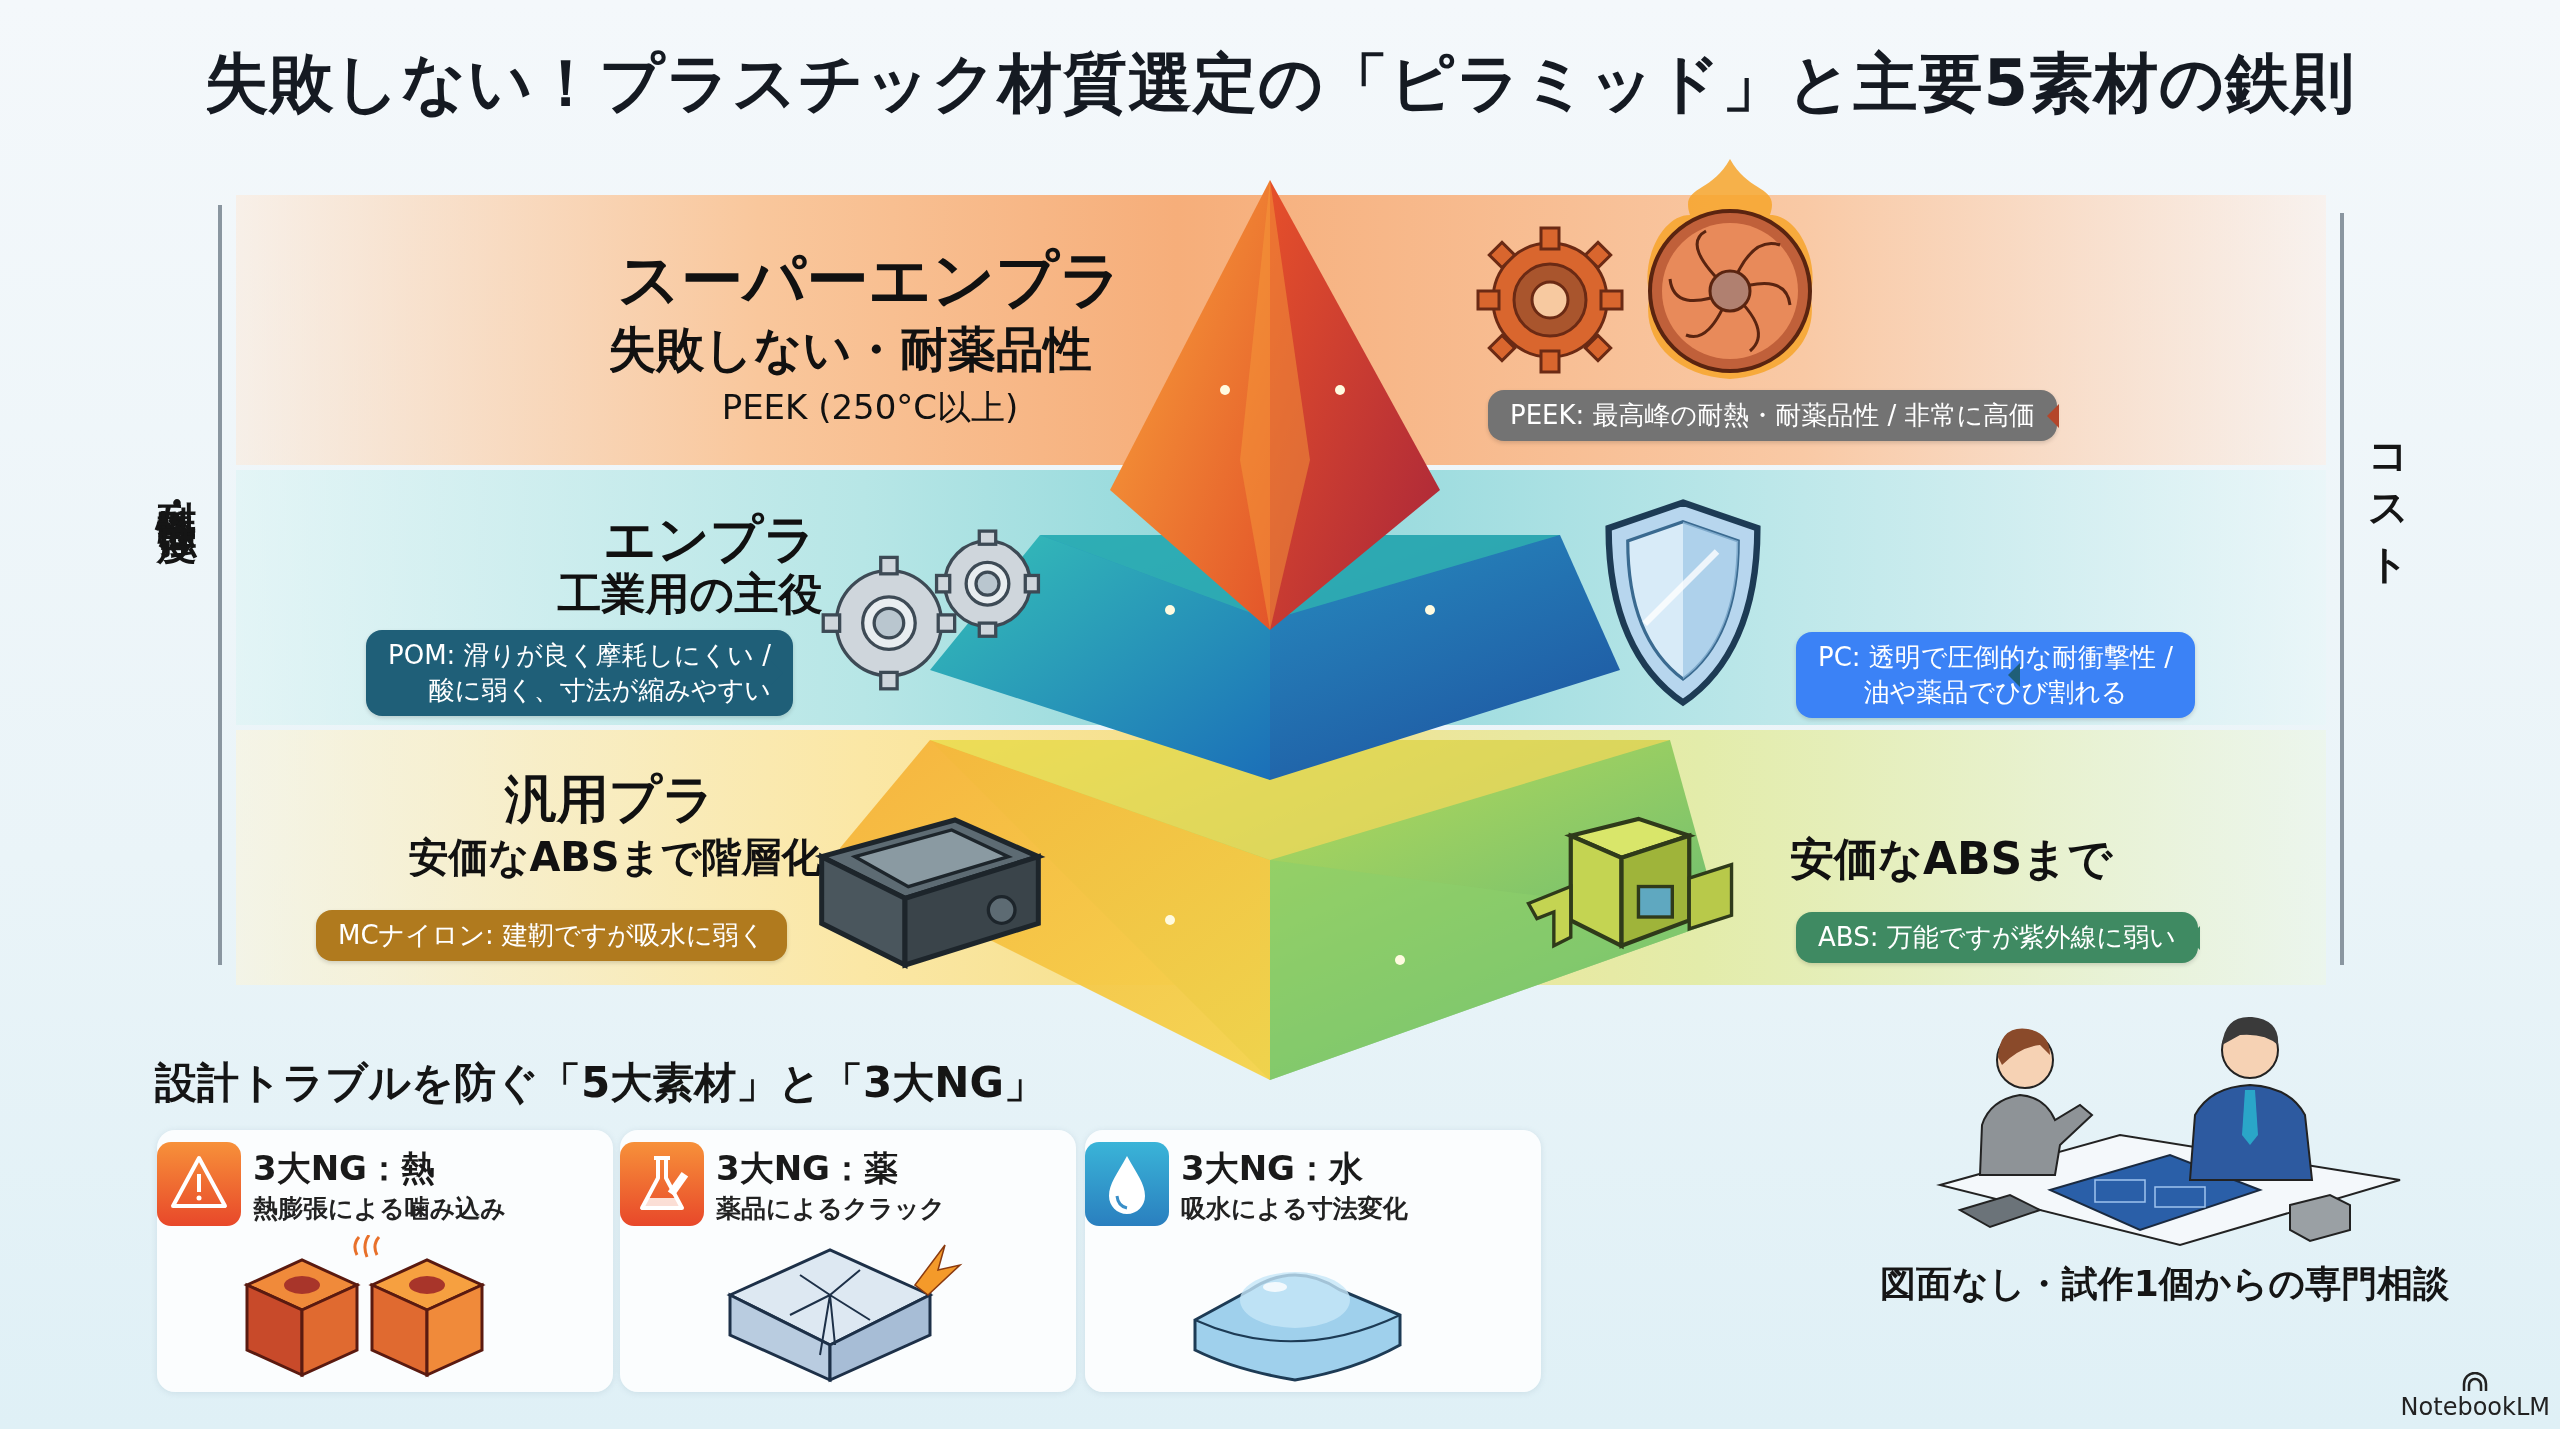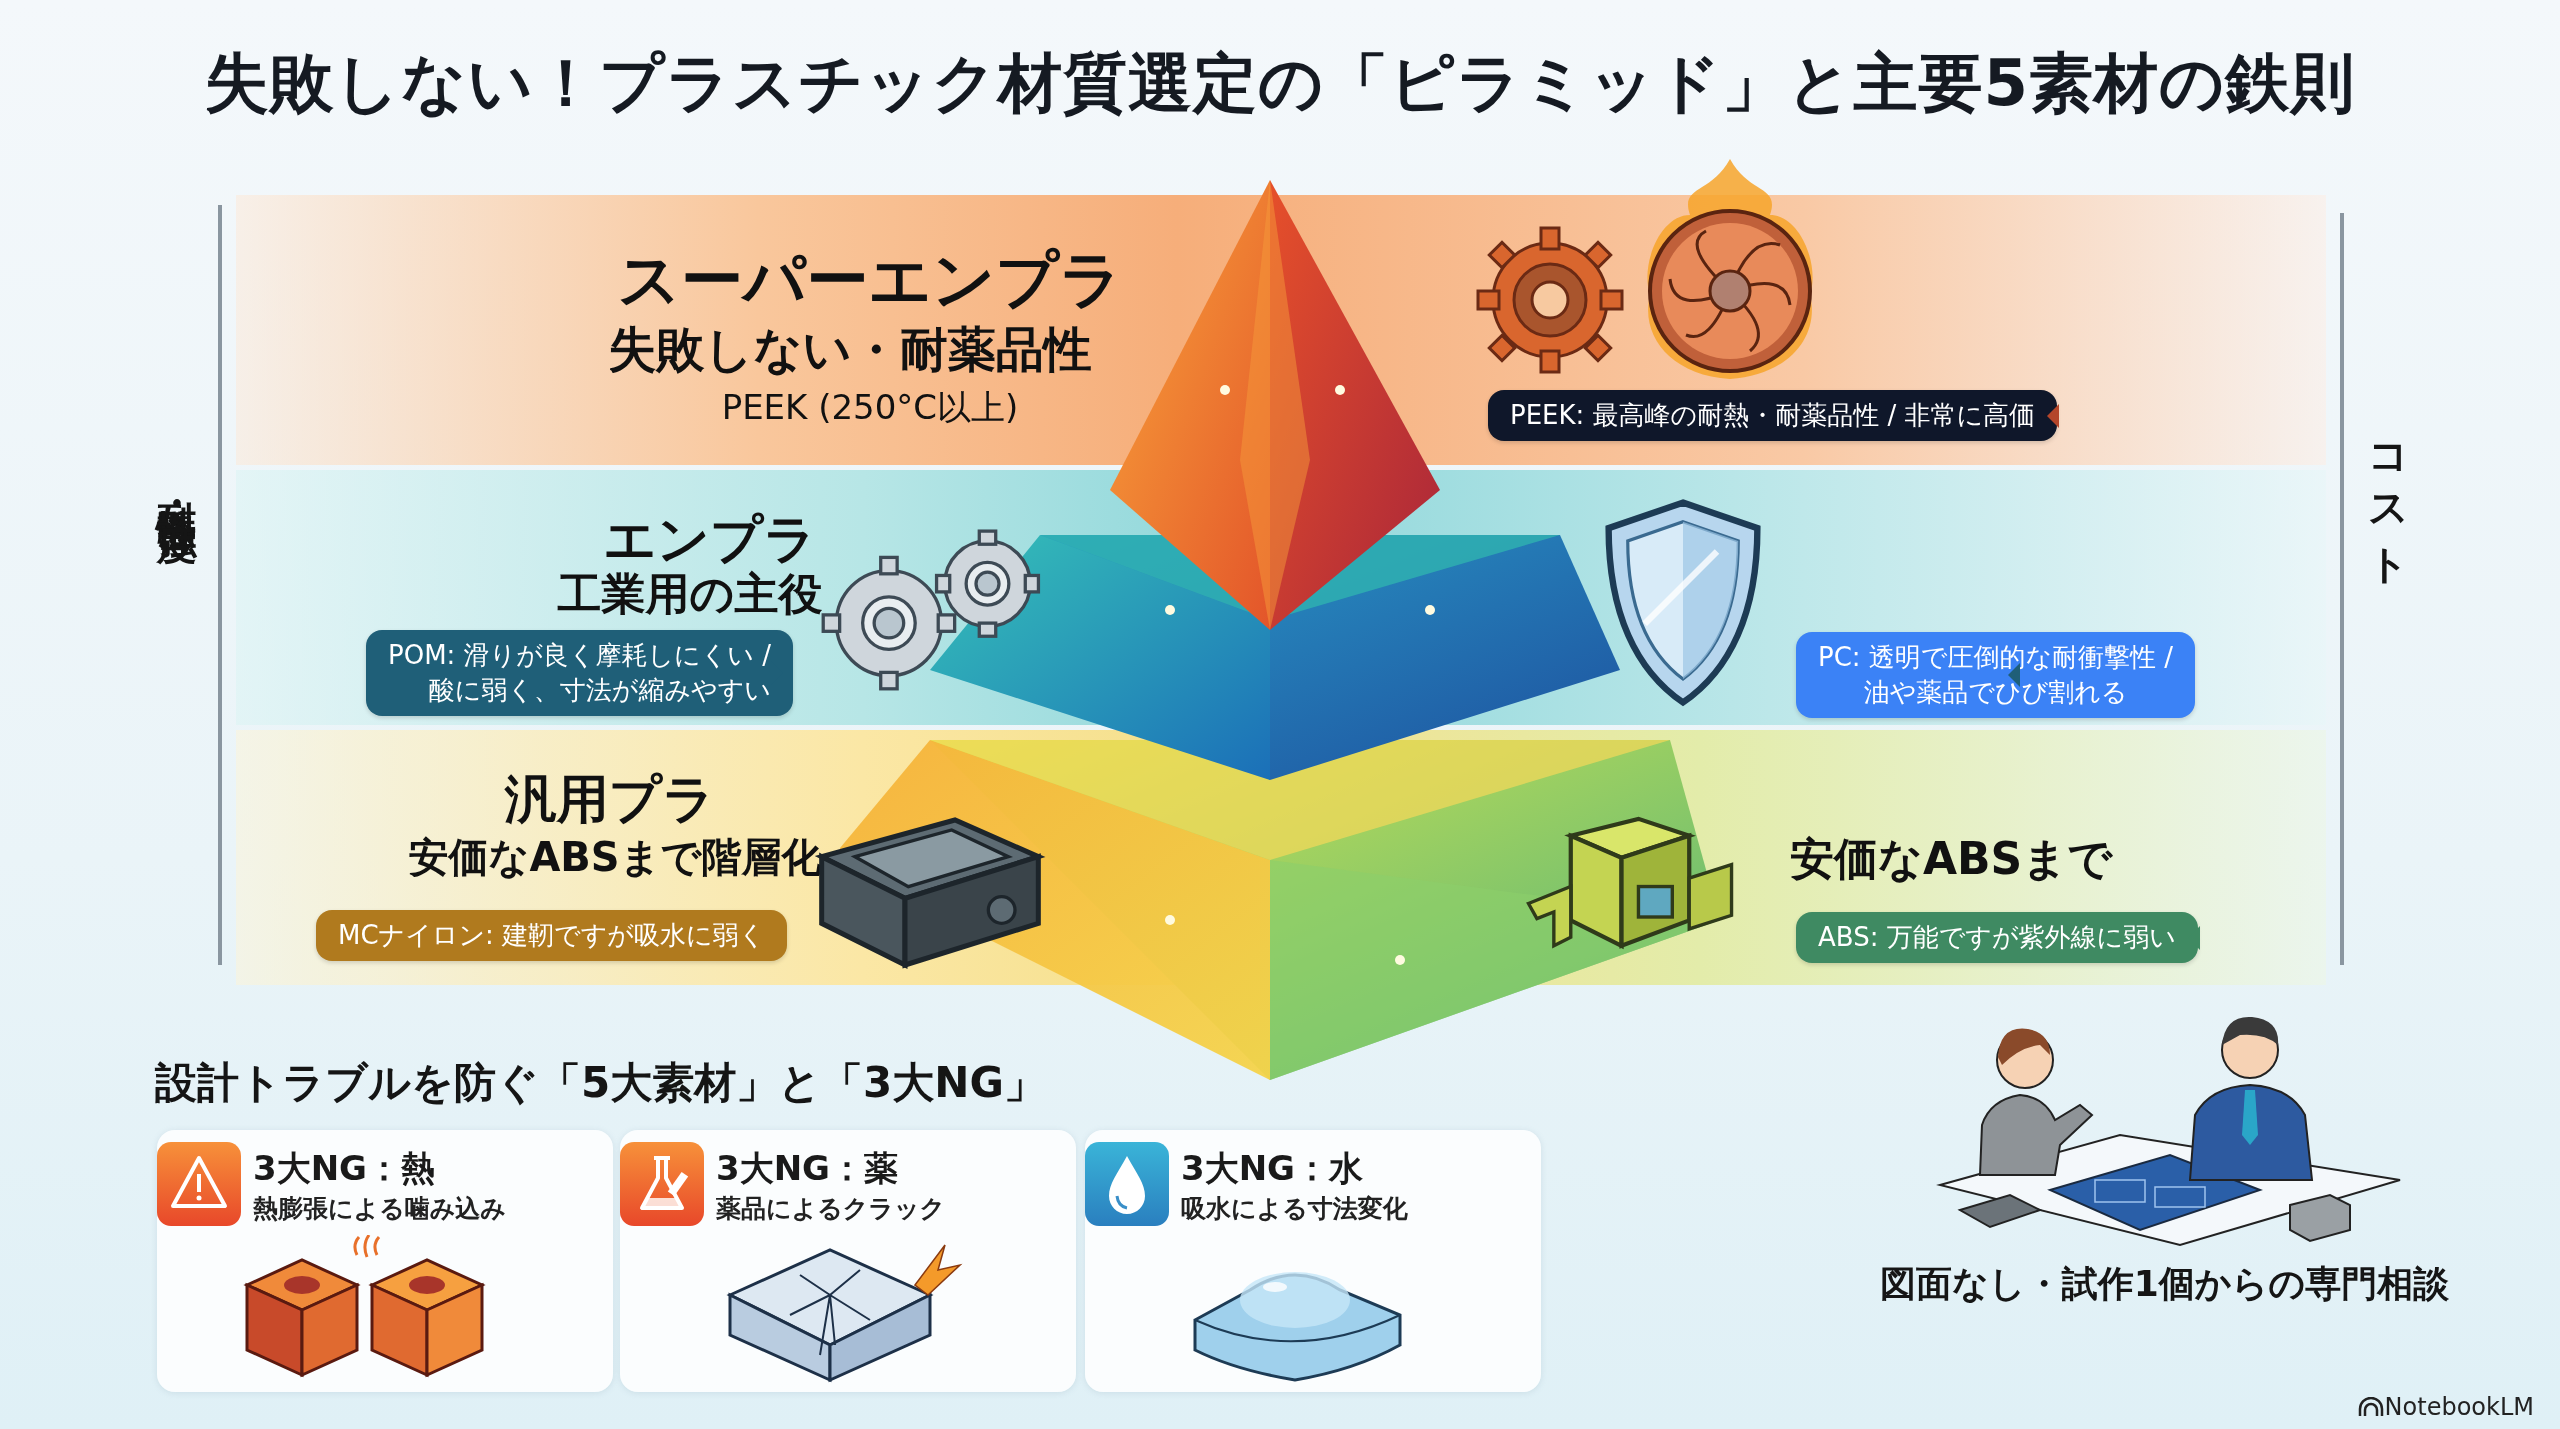--- a/index.html
+++ b/index.html
@@ -48,21 +48,21 @@
   .t3-name { left: 330px; top: 765px; width: 560px; font-size: 52px; }
   .t3-sub { left: 320px; top: 830px; width: 590px; font-size: 40px; }
   .t3-right { left: 1790px; top: 830px; width: 420px; font-size: 44px; text-align: left; }
 
   
   .pill {
     position: absolute; color: #fff; border-radius: 16px; font-size: 26px;
     padding: 8px 22px; line-height: 1.35; box-shadow: 0 2px 4px rgba(0,0,0,0.15);
   }
   .pill::after { content: ""; position: absolute; top: 50%; margin-top: -12px; border: 12px solid transparent; }
-  .pill-peek { left: 1488px; top: 390px; background: #0f172a; border-color: #b4462a; }
+  .pill-peek { left: 1488px; top: 390px; background: #737373; border-color: #b4462a; }
   .pill-peek::after { border-right-color: #b4462a; }
   .pill-pom { left: 366px; top: 630px; background: #1f5f78; text-align: right; }
   .pill-pom::after { border-left-color: #1f5f78; }
   .pill-pc { left: 1796px; top: 632px; background: #3b82f6; text-align: center; }
   .pill-pc::after { border-right-color: #1f5f78; }
   .pill-mc { left: 316px; top: 910px; background: #b07a1e; }
   .pill-mc::after { border-left-color: #b07a1e; }
   .pill-abs { left: 1796px; top: 912px; background: #3f8a62; }
   .pill-abs::after { border-right-color: #3f8a62; }
 
@@ -82,21 +82,21 @@
   .ng-badge svg { width: 84px; height: 84px; }
   .ng-title { position: absolute; left: 96px; top: 16px; font-size: 34px; font-weight: bold; color: #1a1a1a; }
   .ng-desc { position: absolute; left: 96px; top: 62px; font-size: 25px; font-weight: bold; color: #222; }
   .ng-illus { position: absolute; left: 50px; top: 105px; width: 320px; height: 150px; }
 
   .consult { position: absolute; left: 1880px; top: 1260px; }
   .consult-title { font-size: 36px; font-weight: bold; color: #151515; }
   .consult-body { font-size: 26px; color: #222; line-height: 1.42; margin-top: 8px; width: 620px; }
   .people { position: absolute; left: 1920px; top: 1005px; width: 500px; height: 250px; }
 
-  .brand { position: absolute; right: 26px; bottom: 8px; font-size: 24px; color: #222; display: flex; align-items: center; gap: 1px; }
+  .brand { position: absolute; right: 10px; bottom: 8px; font-size: 24px; color: #222; display: flex; align-items: center; gap: 1px; flex-direction: column; }
 </style>
 </head>
 <body>
 
 <div class="title">失敗しない！プラスチック材質選定の「ピラミッド」と主要5素材の鉄則</div>
 
 <div class="band band-top"></div>
 <div class="band band-mid"></div>
 <div class="band band-bot"></div>
 

